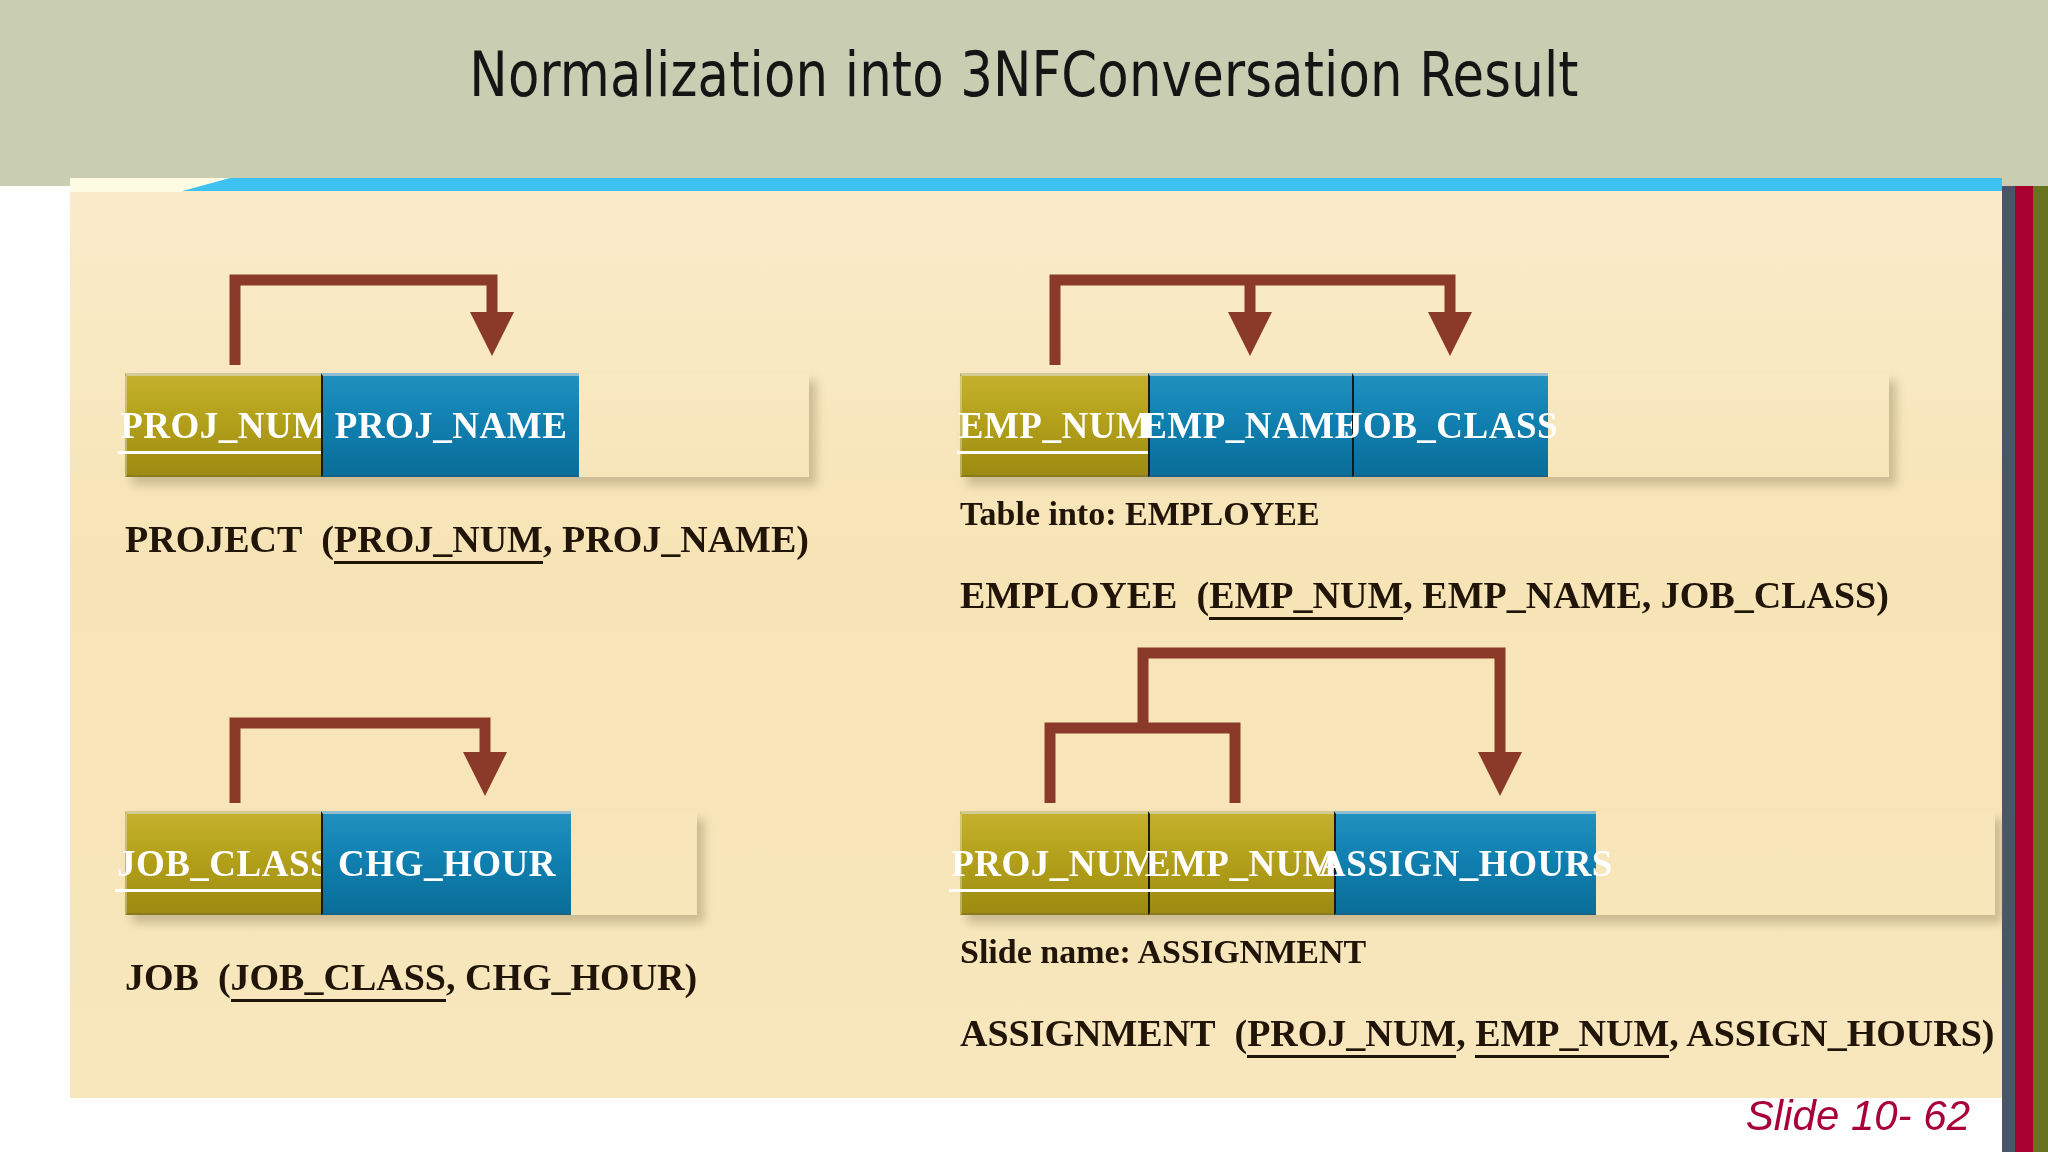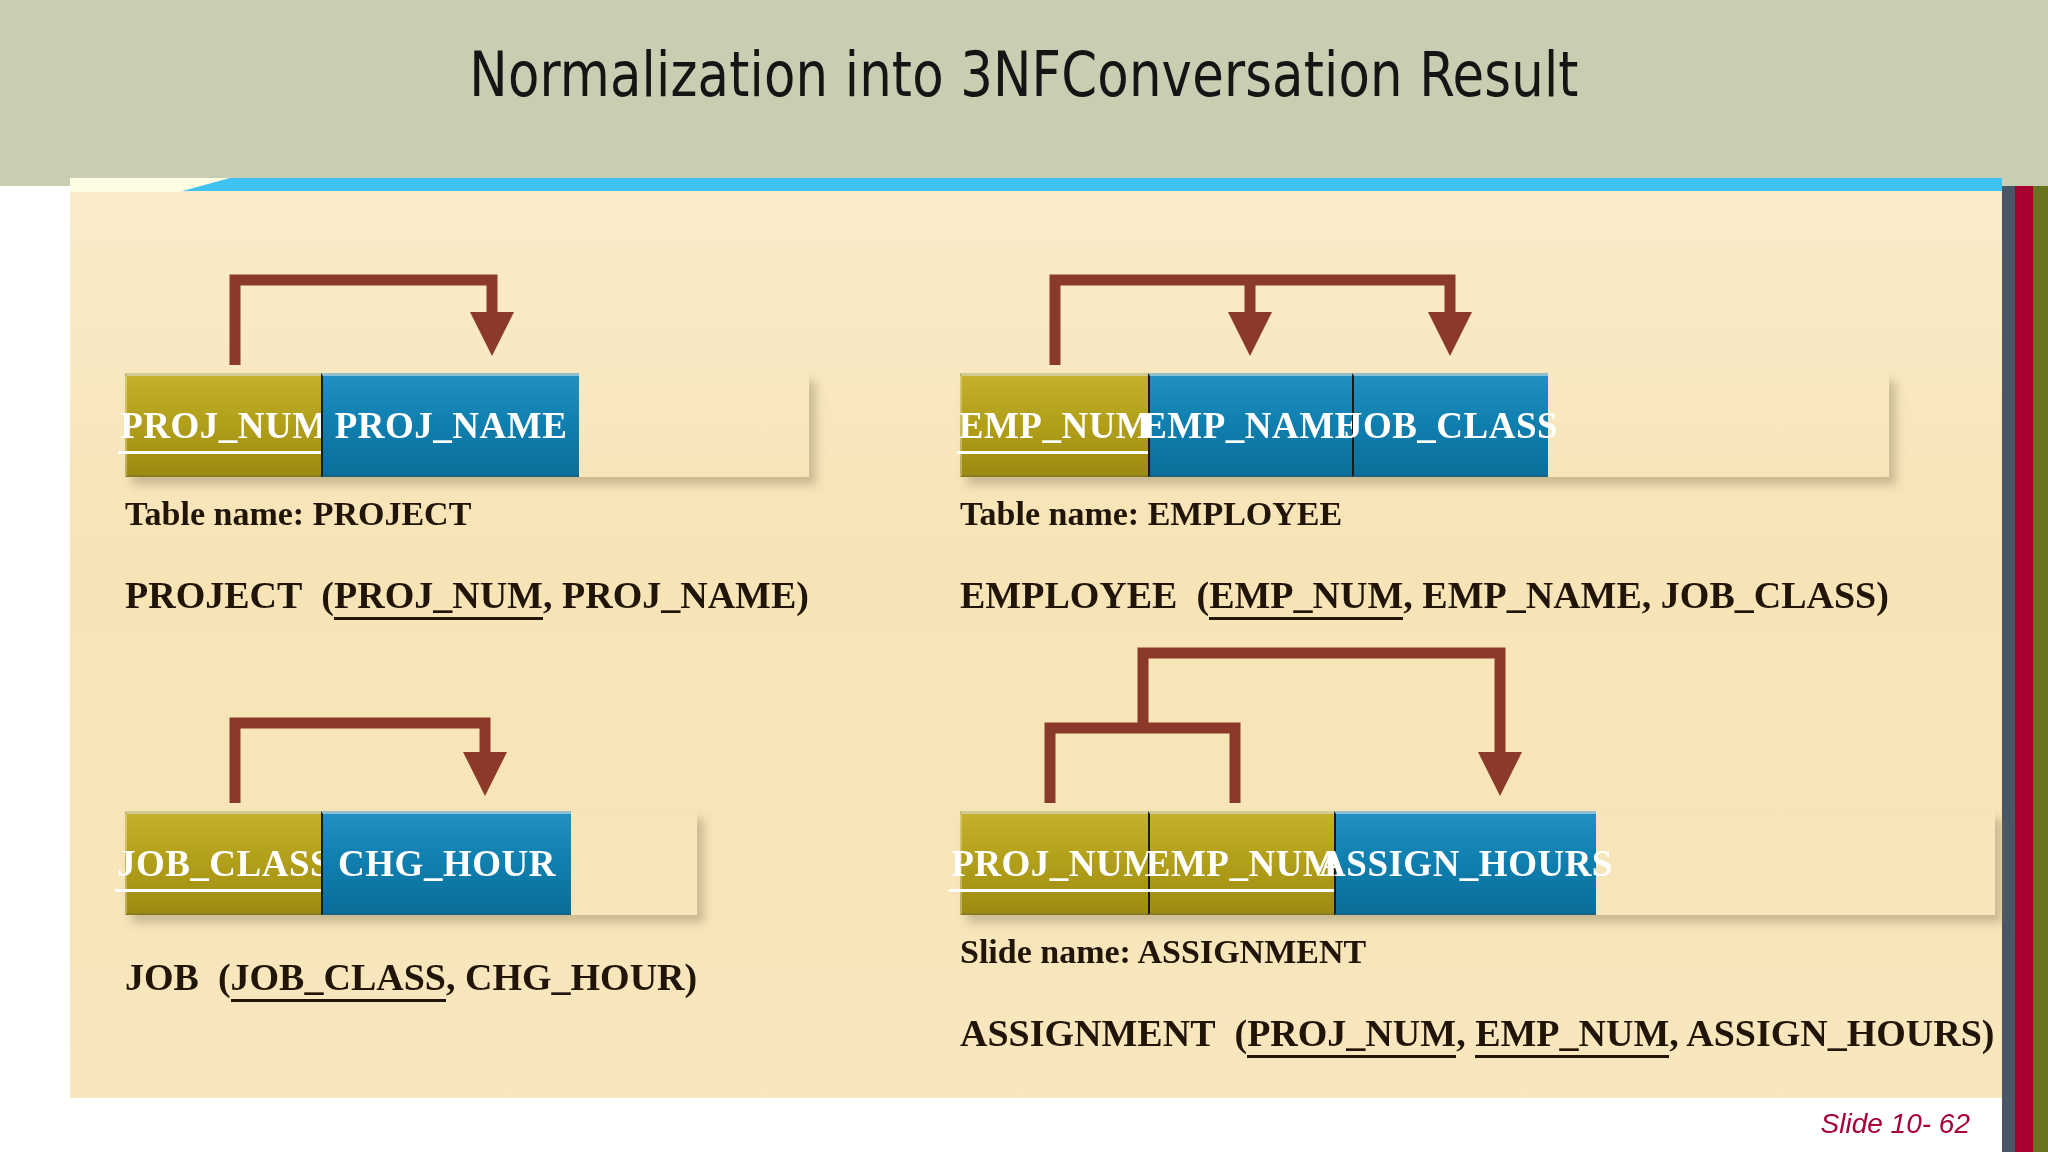--- a/index.html
+++ b/index.html
@@ -93,21 +93,21 @@
     white-space:nowrap;
   }
   .cap-table{font-size:34px;margin-top:18px;}
   .cap-rel{font-size:38px;margin-top:40px;}
   .cap-rel u{text-decoration:none;border-bottom:3px solid #201508;padding-bottom:1px;}
 
   
   .slide-num{
     position:absolute;right:74px;bottom:12px;
     font-family:"Liberation Sans",sans-serif;
-    font-style:italic;font-weight:400;font-size:28px;
+    font-style:italic;font-weight:400;font-size:42px;
     color:#a8003a;white-space:nowrap;
   }
 </style>
 </head>
 <body>
 
 <div class="slide">
 
   <div class="header-band"></div>
   <div class="slide-title">Normalization into 3NFConversation Result</div>
@@ -126,21 +126,20 @@
       <polygon points="367,108 345,64 389,64" fill="#8b3a2a"></polygon>
     </svg>
     <div class="tbl">
       <div class="cell pk uline" style="width:196px">
         <span class="txt">PROJ_NUM</span>
       </div>
       <div class="cell attr" style="width:258px">
         <span class="txt">PROJ_NAME</span>
       </div>
     </div>
-    <div class="cap cap-table">Table name: PROJECT</div>
     <div class="cap cap-rel">
       <span>PROJECT</span>&nbsp;&nbsp;<span>(</span><u>PROJ_NUM</u>, <span>PROJ_NAME</span><span>)</span>
     </div>
   </div>
 
   <div class="quad" style="left:960px;top:345px;">
     <svg class="arrows" width="620" height="130" style="left:0px;top:-125px;">
       <path d="M95,117 L95,32 L490,32 L490,68" fill="none" stroke="#8b3a2a" stroke-width="11"></path>
       <path d="M290,32 L290,68" fill="none" stroke="#8b3a2a" stroke-width="11"></path>
       <polygon points="290,108 268,64 312,64" fill="#8b3a2a"></polygon>
@@ -150,21 +149,21 @@
       <div class="cell pk uline" style="width:188px">
         <span class="txt">EMP_NUM</span>
       </div>
       <div class="cell attr" style="width:204px">
         <span class="txt">EMP_NAME</span>
       </div>
       <div class="cell attr" style="width:196px">
         <span class="txt">JOB_CLASS</span>
       </div>
     </div>
-    <div class="cap cap-table">Table name: EMPLOYEE</div>
+    <div class="cap cap-table">Table into: EMPLOYEE</div>
     <div class="cap cap-rel">
       <span>EMPLOYEE</span>&nbsp;&nbsp;<span>(</span><u>EMP_NUM</u>, <span>EMP_NAME</span>, <span>JOB_CLASS</span><span>)</span>
     </div>
   </div>
 
   <div class="quad" style="left:125px;top:783px;">
     <svg class="arrows" width="520" height="130" style="left:0px;top:-125px;">
       <path d="M110,117 L110,37 L360,37 L360,70" fill="none" stroke="#8b3a2a" stroke-width="11"></path>
       <polygon points="360,110 338,66 382,66" fill="#8b3a2a"></polygon>
     </svg>

